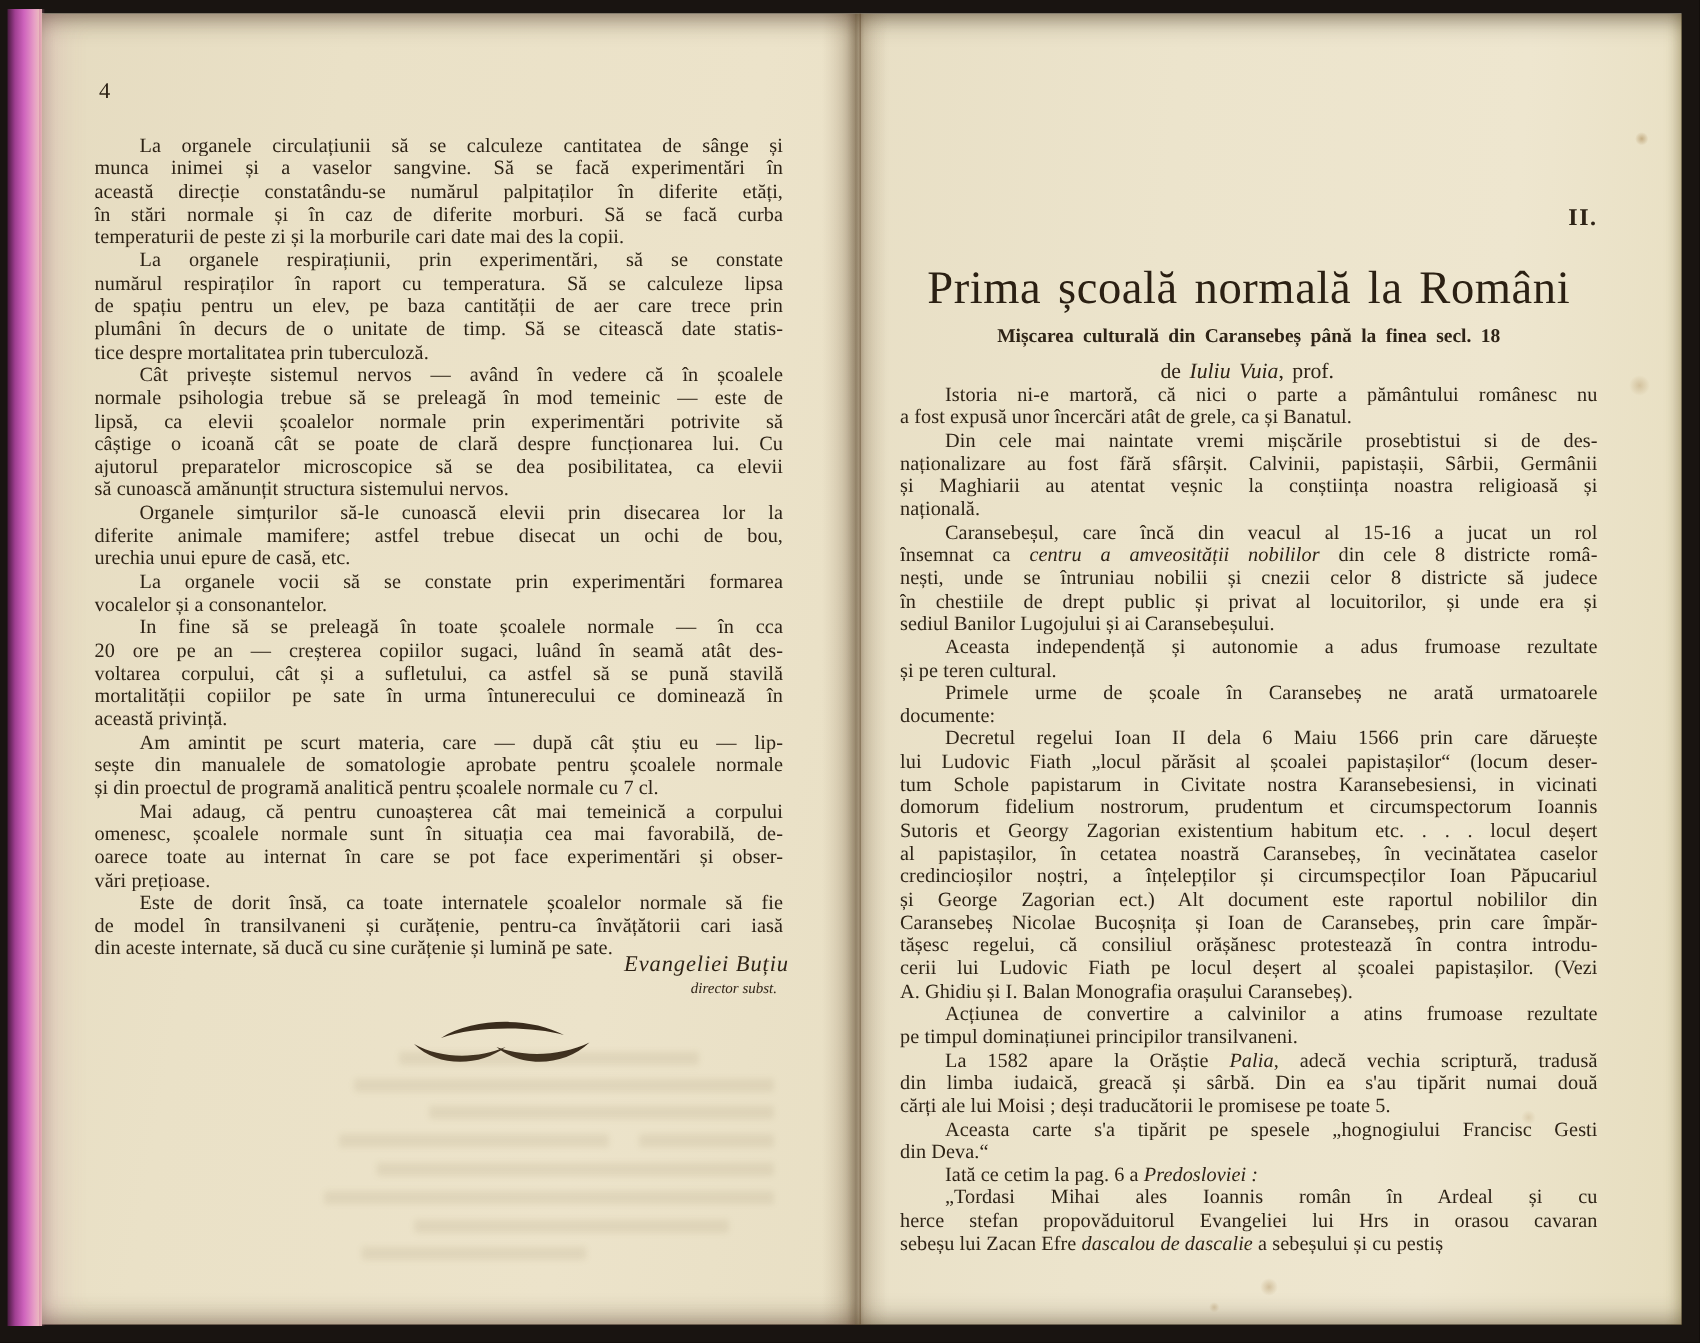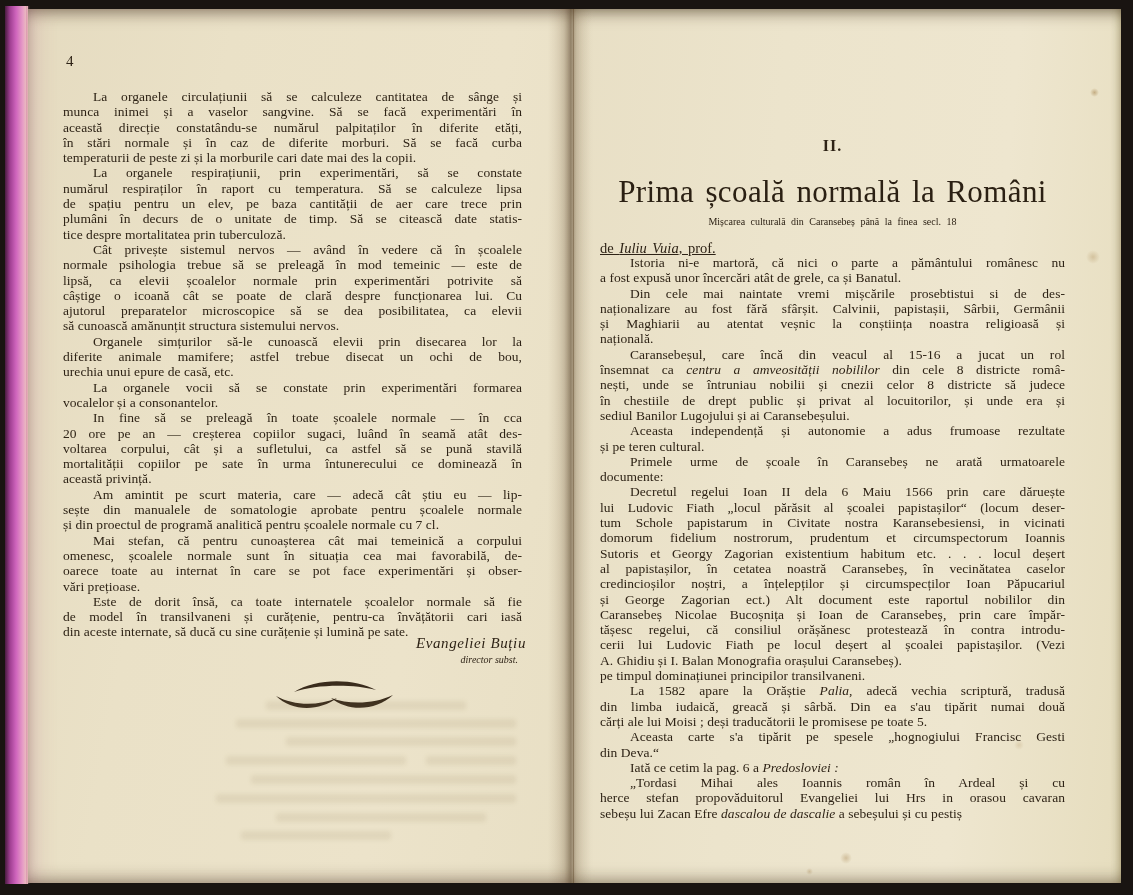--- a/index.html
+++ b/index.html
@@ -46,27 +46,27 @@
   .orn-fill{fill:#3a2c1c;}
   
   .ghost{position:absolute;left:168px;top:692px;width:345px;height:145px;filter:blur(2px);opacity:.55;}
   .ghost div{position:absolute;height:9px;border-radius:2px;background:rgba(128,108,70,.20);}
   .g1{left:70px;top:0;width:200px}.g2{left:40px;top:18px;width:280px}
   .g3{left:90px;top:36px;width:230px}.g4{left:30px;top:55px;width:180px}
   .g5{left:230px;top:55px;width:90px}.g6{left:55px;top:74px;width:265px}
   .g7{left:20px;top:93px;width:300px}.g8{left:80px;top:112px;width:210px}
   .g9{left:45px;top:130px;width:150px}
   
-  .chapter{position:absolute;left:30px;top:128px;width:465px;text-align:center;
+  .chapter{position:absolute;left:30px;top:128px;width:465px;text-align:right;
            font-weight:bold;font-size:16px;letter-spacing:1px;}
   .title{position:absolute;left:8px;top:165px;width:509px;text-align:center;
          font-weight:normal;font-size:31px;letter-spacing:.4px;word-spacing:3px;color:#2b2013;}
   .subtitle{position:absolute;left:30px;top:207px;width:465px;text-align:center;
-            font-weight:normal;font-size:10px;word-spacing:3px;}
-  .byline{position:absolute;left:30px;top:231px;width:463px;text-align:left;font-size:14.5px;word-spacing:2px;text-decoration:underline;}
+            font-weight:bold;font-size:13px;word-spacing:3px;}
+  .byline{position:absolute;left:30px;top:231px;width:463px;text-align:center;font-size:14.5px;word-spacing:2px;}
   
   .spot{position:absolute;border-radius:50%;pointer-events:none;
         background:radial-gradient(circle,rgba(150,110,50,.45),rgba(150,110,50,0) 70%);}
   .s1{left:1090px;top:88px;width:9px;height:9px;}
   .s2{left:1086px;top:250px;width:14px;height:14px;opacity:.6;}
   .s3{left:840px;top:852px;width:12px;height:12px;opacity:.7;}
   .s4{left:806px;top:868px;width:7px;height:7px;opacity:.6;}
   .s5{left:1014px;top:740px;width:10px;height:10px;opacity:.4;}
 </style>
 </head>
@@ -112,26 +112,26 @@
           <div class="line last">vocalelor și a consonantelor.</div>
         </div>
         <div class="para">
           <div class="line first">In fine să se preleagă în toate școalele normale — în cca</div>
           <div class="line">20 ore pe an — creșterea copiilor sugaci, luând în seamă atât des-</div>
           <div class="line">voltarea corpului, cât și a sufletului, ca astfel să se pună stavilă</div>
           <div class="line">mortalității copiilor pe sate în urma întunerecului ce dominează în</div>
           <div class="line last">această privință.</div>
         </div>
         <div class="para">
-          <div class="line first">Am amintit pe scurt materia, care — adecă cât știu eu — lip-</div>
+          <div class="line first">Am amintit pe scurt materia, care — după cât știu eu — lip-</div>
           <div class="line">sește din manualele de somatologie aprobate pentru școalele normale</div>
           <div class="line last">și din proectul de programă analitică pentru școalele normale cu 7 cl.</div>
         </div>
         <div class="para">
-          <div class="line first">Mai stefan, că pentru cunoașterea cât mai temeinică a corpului</div>
+          <div class="line first">Mai adaug, că pentru cunoașterea cât mai temeinică a corpului</div>
           <div class="line">omenesc, școalele normale sunt în situația cea mai favorabilă, de-</div>
           <div class="line">oarece toate au internat în care se pot face experimentări și obser-</div>
           <div class="line last">vări prețioase.</div>
         </div>
         <div class="para">
           <div class="line first">Este de dorit însă, ca toate internatele școalelor normale să fie</div>
           <div class="line">de model în transilvaneni și curățenie, pentru-ca învățătorii cari iasă</div>
           <div class="line last">din aceste internate, să ducă cu sine curățenie și lumină pe sate.</div>
         </div>
       </div>
@@ -202,20 +202,21 @@
           <div class="line">Sutoris et Georgy Zagorian existentium habitum etc. . . . locul deșert</div>
           <div class="line">al papistașilor, în cetatea noastră Caransebeș, în vecinătatea caselor</div>
           <div class="line">credincioșilor noștri, a înțelepților și circumspecților Ioan Păpucariul</div>
           <div class="line">și George Zagorian ect.) Alt document este raportul nobililor din</div>
           <div class="line">Caransebeș Nicolae Bucoșnița și Ioan de Caransebeș, prin care împăr-</div>
           <div class="line">tășesc regelui, că consiliul orășănesc protestează în contra introdu-</div>
           <div class="line">cerii lui Ludovic Fiath pe locul deșert al școalei papistașilor. (Vezi</div>
           <div class="line last">A. Ghidiu și I. Balan Monografia orașului Caransebeș).</div>
         </div>
         <div class="para">
+          <div class="line first">Acțiunea de convertire a calvinilor a atins frumoase rezultate</div>
           <div class="line last">pe timpul dominațiunei principilor transilvaneni.</div>
         </div>
         <div class="para">
           <div class="line first">La 1582 apare la Orăștie <i>Palia</i>, adecă vechia scriptură, tradusă</div>
           <div class="line">din limba iudaică, greacă și sârbă. Din ea s'au tipărit numai două</div>
           <div class="line last">cărți ale lui Moisi ; deși traducătorii le promisese pe toate 5.</div>
         </div>
         <div class="para">
           <div class="line first">Aceasta carte s'a tipărit pe spesele „hognogiului Francisc Gesti</div>
           <div class="line last">din Deva.“</div>

